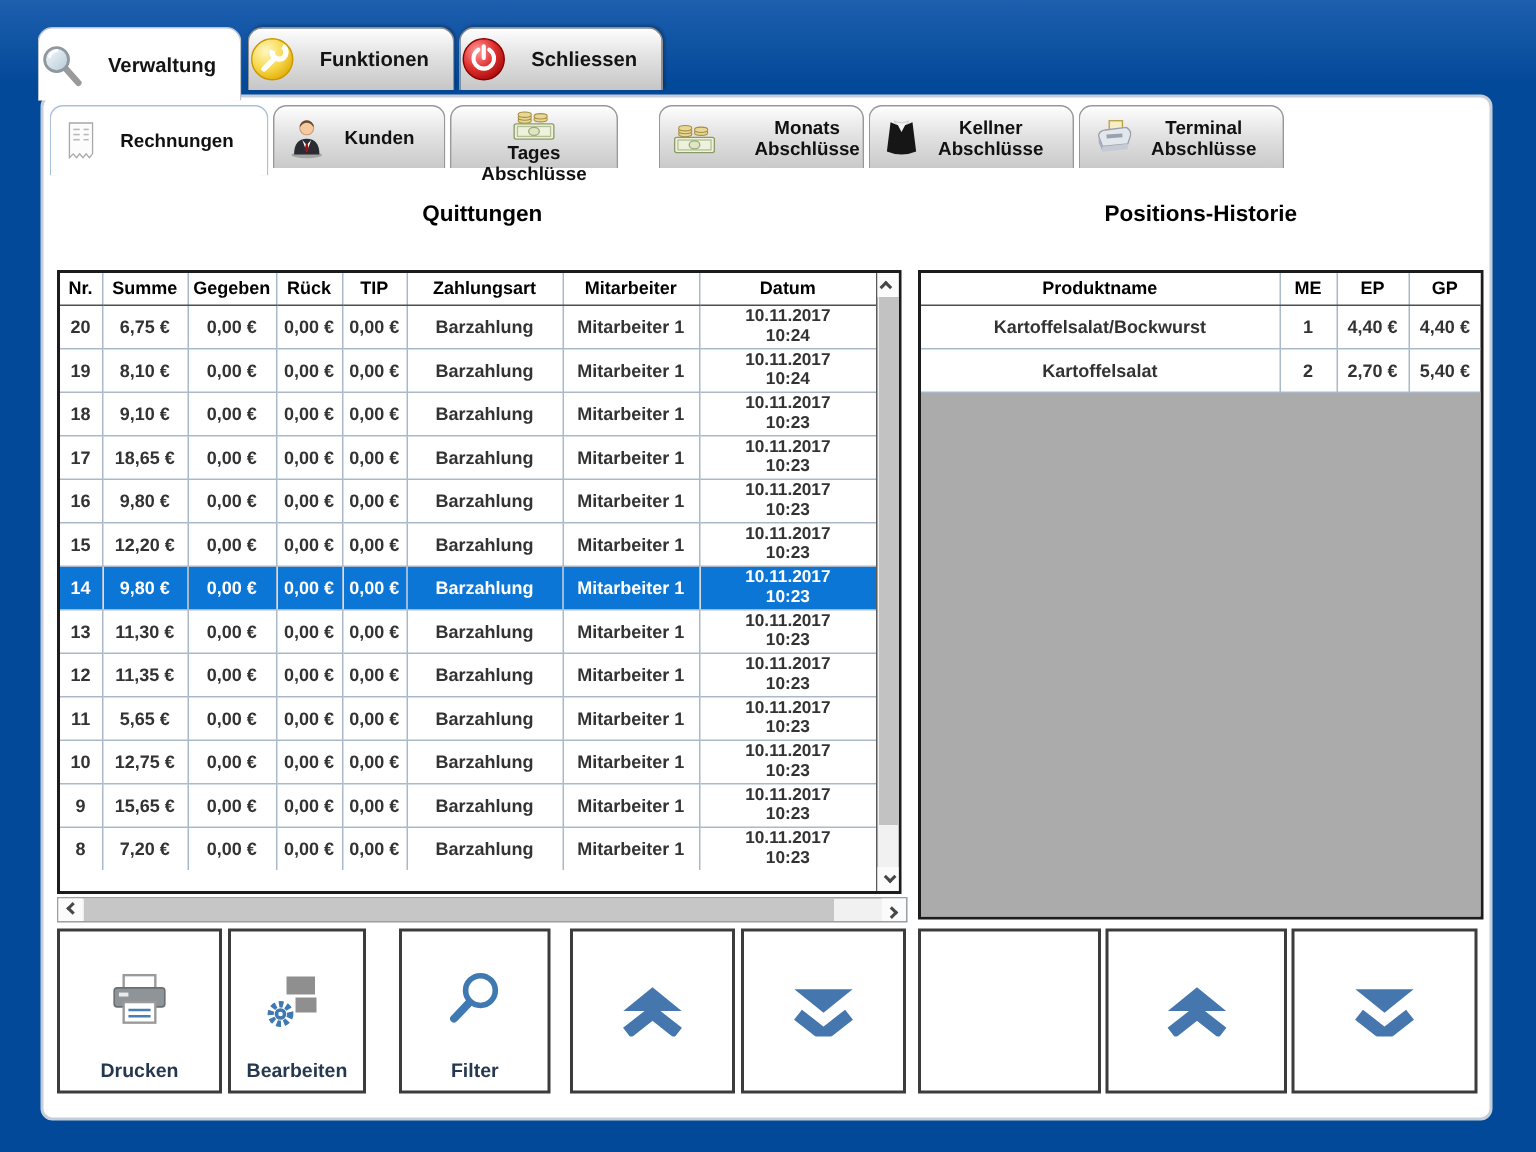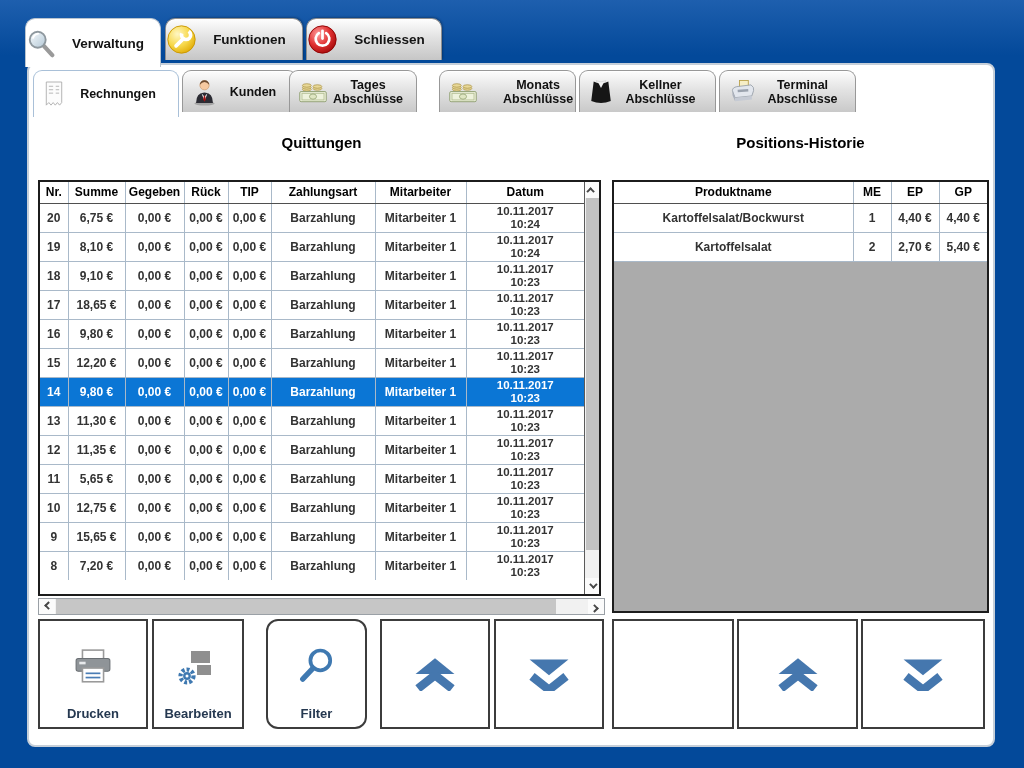--- a/index.html
+++ b/index.html
@@ -156,21 +156,21 @@
       <ellipse cx="16" cy="29.5" rx="12" ry="2.5" fill="rgba(0,0,0,0.22)"></ellipse>
       <circle cx="16" cy="8" r="5.5" fill="#f6c9a0" stroke="#c99b72" stroke-width="0.8"></circle>
       <path d="M10.5 7.5 a5.5 5.5 0 0 1 11 0 q-2.5-3.5-5.5-3.5 t-5.5 3.5Z" fill="#6b4a2f"></path>
       <path d="M6 29 q0-12.5 10-12.5 t10 12.5 Z" fill="#2b2b33"></path>
       <path d="M12.5 17.5 L16 21.5 L19.5 17.5 L16 27 Z" fill="#fff"></path>
       <path d="M15.3 20.5 h1.4 l0.9 4.5 -1.6 2.5 -1.6-2.5 Z" fill="#a01010"></path>
     </svg>
   </span>
   <span class="lines">Kunden</span>
 </div>
-<div class="stab" style="left:289px;width:128px;">
+<div class="stab" style="left:300px;width:112px;flex-direction:column;">
   <span class="icwrap">
     <svg width="30" height="24" viewBox="0 0 34 26">
       <g fill="#e8d898" stroke="#a89040" stroke-width="0.8">
         <ellipse cx="10" cy="10" rx="5" ry="2"></ellipse>
           <ellipse cx="10" cy="7.8" rx="5" ry="2"></ellipse>
         <ellipse cx="10" cy="5.6" rx="5" ry="2"></ellipse>
           <ellipse cx="22" cy="9" rx="5" ry="2"></ellipse>
         <ellipse cx="22" cy="6.8" rx="5" ry="2"></ellipse>
       </g>
       <rect x="2" y="12.5" width="30" height="11.5" rx="1.5" fill="#eef2dc" stroke="#8a9a6a"></rect>
@@ -494,21 +494,21 @@
   <span class="icwrap" style="margin-bottom:14px;">
     <svg width="46" height="42" viewBox="0 0 46 42">
       <rect x="16" y="5" width="19" height="12" fill="#8f8f8f"></rect>
       <rect x="22" y="19" width="14" height="10" fill="#8f8f8f"></rect>
       <circle cx="12" cy="30" r="6.5" fill="none" stroke="#3f79b1" stroke-width="4.2" stroke-dasharray="2.9 2"></circle>
       <circle cx="12" cy="30" r="2.7" fill="none" stroke="#3f79b1" stroke-width="2.4"></circle>
     </svg>
   </span>
   <span class="blabel">Bearbeiten</span>
 </div>
-<div class="bigbtn" style="left:266px;width:101px;border-radius:12px;">
+<div class="bigbtn" style="left:266px;width:101px;">
   <span class="icwrap" style="margin-bottom:14px;">
     <svg width="44" height="44" viewBox="0 0 40 40">
       <circle cx="23" cy="14" r="9" fill="none" stroke="#3f79b1" stroke-width="3.4"></circle>
       <line x1="16" y1="21.5" x2="7" y2="31" stroke="#3f79b1" stroke-width="4.8" stroke-linecap="round"></line>
     </svg>
   </span>
   <span class="blabel">Filter</span>
 </div>
 <div class="bigbtn" style="left:380px;width:110px;">
   <span class="icwrap">

